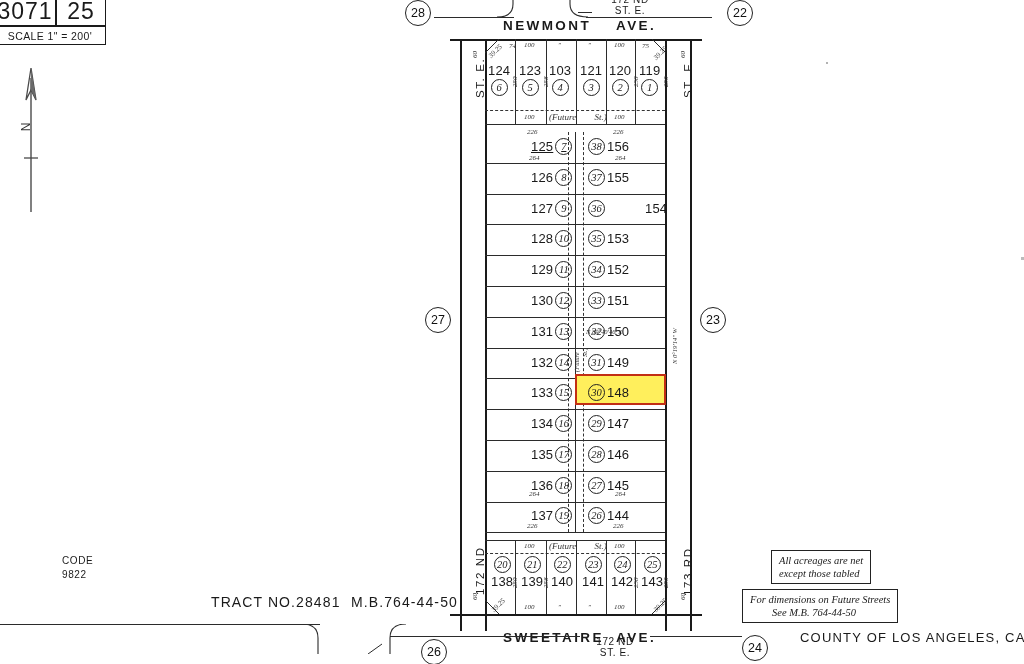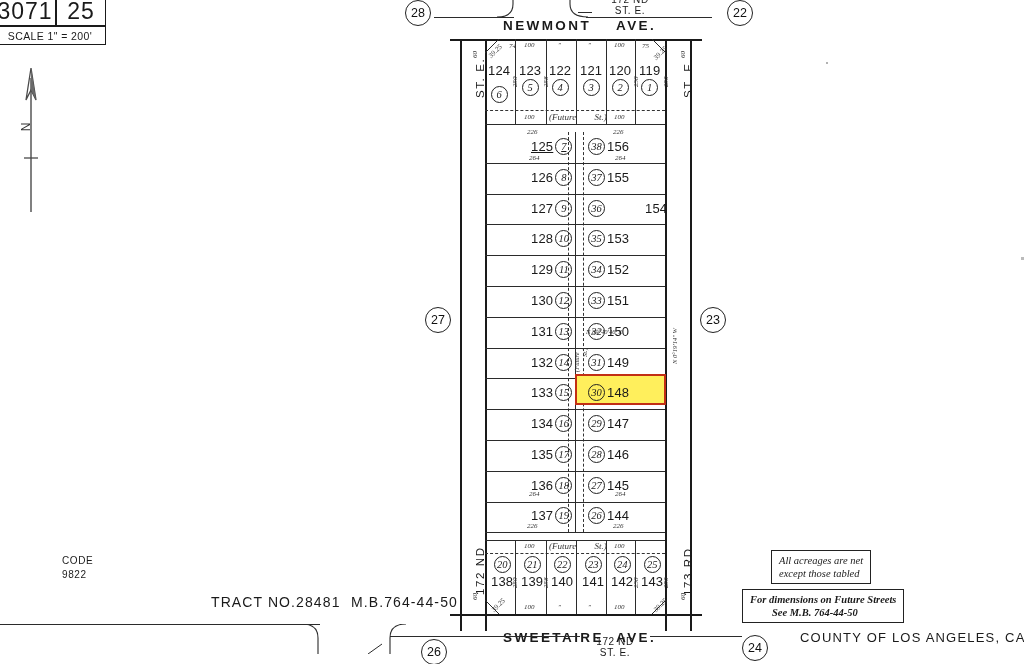--- a/index.html
+++ b/index.html
@@ -243,30 +243,30 @@
   <div class="abs dim-v" style="left:471px; top:600px;">60</div>
   <div class="abs dim-v" style="left:679px; top:600px;">60</div>
 
   <div class="abs" style="left:485px; top:39px; width:180px; height:85px;">
     <div class="abs vline" style="left:30px; top:0; height:85px;"></div>
     <div class="abs vline" style="left:61px; top:0; height:85px;"></div>
     <div class="abs vline" style="left:91px; top:0; height:85px;"></div>
     <div class="abs vline" style="left:121px; top:0; height:85px;"></div>
     <div class="abs vline" style="left:150px; top:0; height:85px;"></div>
 
-    <div class="abs lot-label" style="left:3px; top:24px; flex-direction:column; gap:8px;">
+    <div class="abs lot-label" style="left:3px; top:24px; flex-direction:column; gap:1px;">
       <span class="lot-no">124</span>
       <span class="circ-num">6</span>
     </div>
     <div class="abs lot-label" style="left:34px; top:24px; flex-direction:column; gap:1px;">
       <span class="lot-no">123</span>
       <span class="circ-num">5</span>
     </div>
     <div class="abs lot-label" style="left:64px; top:24px; flex-direction:column; gap:1px;">
-      <span class="lot-no">122</span>
+      <span class="lot-no">103</span>
       <span class="circ-num">4</span>
     </div>
     <div class="abs lot-label" style="left:95px; top:24px; flex-direction:column; gap:1px;">
       <span class="lot-no">121</span>
       <span class="circ-num">3</span>
     </div>
     <div class="abs lot-label" style="left:124px; top:24px; flex-direction:column; gap:1px;">
       <span class="lot-no">120</span>
       <span class="circ-num">2</span>
     </div>
@@ -534,21 +534,21 @@
     <div style="font-size:10px; letter-spacing:.6px;">172 ND</div>
     <div style="font-size:10px; letter-spacing:.6px;">ST. E.</div>
   </div>
   <div class="abs hline" style="left:410px; top:636px; width:170px;"></div>
   <div class="abs hline" style="left:650px; top:636px; width:92px;"></div>
 
   <div class="abs note-box" style="left:771px; top:550px;">
     <div>All acreages are net</div>
     <div>except those tabled</div>
   </div>
-  <div class="abs note-box" style="left:742px; top:589px;font-weight:bold;">
+  <div class="abs note-box" style="left:742px; top:589px;">
     <div>For dimensions on Future Streets</div>
     <div style="padding-left:22px;">See M.B. 764-44-50</div>
   </div>
 
   <div class="abs foot-lbl" style="left:62px; top:554px;">
     <div>CODE</div>
     <div>9822</div>
   </div>
   <div class="abs foot-big" style="left:211px; top:594px;">TRACT  NO.28481</div>
   <div class="abs foot-big" style="left:351px; top:594px;">M.B.764-44-50</div>

